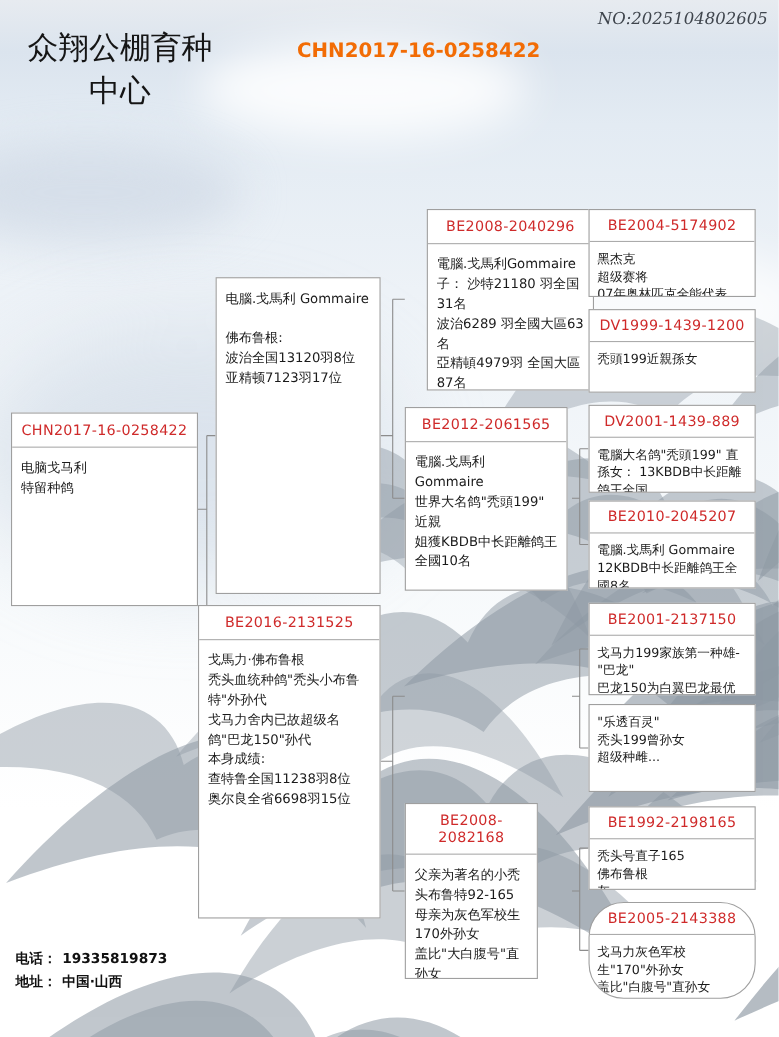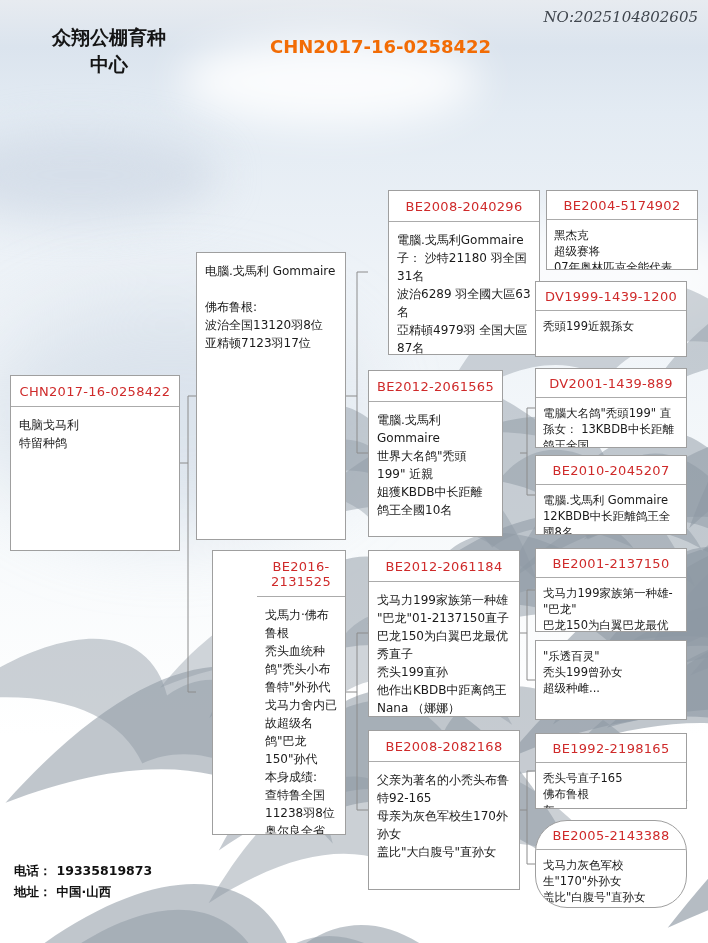--- a/index.html
+++ b/index.html
@@ -11,42 +11,42 @@
   .cloud{position:absolute;border-radius:50%;filter:blur(20px);z-index:0;}
   #cloud1{left:180px;top:36px;width:300px;height:90px;background:rgba(255,255,255,.85);}
   #cloud2{left:-60px;top:130px;width:280px;height:90px;background:rgba(203,214,227,.6);}
   #cloud3{left:420px;top:220px;width:320px;height:120px;background:rgba(255,255,255,.7);}
   #cloud4{left:-20px;top:300px;width:380px;height:230px;background:rgba(192,206,221,.45);filter:blur(40px);}
   .bg-birds{position:absolute;left:0;top:0;width:708px;height:943px;z-index:1;}
   .connectors{position:absolute;left:0;top:0;width:708px;height:943px;z-index:1;}
   .connectors path{stroke:var(--line-gray,#8c8c8c);stroke-width:1;fill:none;}
 
   .title{position:absolute;left:10px;top:24px;width:198px;text-align:center;
-    font-size:19px;font-weight:bold;color:#151515;line-height:1.4;z-index:3;}
+    font-size:28px;font-weight:normal;color:#151515;line-height:1.4;z-index:3;}
   .main-ring{position:absolute;left:270px;top:36px;font-size:18px;font-weight:bold;
     color:var(--accent-orange,#f26c05);z-index:3;}
   .cert-no{position:absolute;right:10px;top:8px;font-family:"DejaVu Serif","Liberation Serif",serif;
     font-style:italic;font-size:15px;color:#3f454d;z-index:3;}
 
   .box{position:absolute;background:#ffffff;border:1px solid #9f9f9f;z-index:2;
     box-sizing:border-box;overflow:hidden;}
   .ring{text-align:center;color:var(--ring-red,#cf2a2a);font-size:13px;
     padding:8px 2px 7px;border-bottom:1px solid #ababab;letter-spacing:.3px;}
   .info{padding:9px 8px;font-size:12px;line-height:1.5;color:var(--text-black,#1a1a1a);white-space:pre-line;}
   .gen4 .ring{padding:7px 2px 6px;}
   .gen4 .info{font-size:11.5px;line-height:1.4;padding:7px 7px;}
 
   #box-subject{left:10px;top:375px;width:170px;height:176px;}
   #box-sire{left:196px;top:252px;width:150px;height:288px;}
-  #box-dam{left:212px;top:550px;width:134px;height:285px;padding-left:44px;}
+  #box-dam{left:180px;top:550px;width:166px;height:285px;}
   #box-g3-0{left:388px;top:190px;width:152px;height:165px;}
-  #box-g3-1{left:368px;top:370px;width:135px;height:167px;}
+  #box-g3-1{left:368px;top:370px;width:148px;height:167px;}
   #box-g3-2{left:368px;top:550px;width:152px;height:167px;}
-  #box-g3-3{left:368px;top:730px;width:152px;height:160px;}
-  #box-g4-0{left:535px;top:190px;width:152px;height:80px;margin-left:11px;}
+  #box-g3-3{left:368px;top:730px;width:121px;height:160px;}
+  #box-g4-0{left:535px;top:190px;width:152px;height:80px;}
   #box-g4-1{left:535px;top:281px;width:152px;height:76px;}
   #box-g4-2{left:535px;top:368px;width:152px;height:80px;}
   #box-g4-3{left:535px;top:455px;width:152px;height:80px;}
   #box-g4-4{left:535px;top:548px;width:152px;height:84px;}
   #box-g4-5{left:535px;top:640px;width:152px;height:80px;}
   #box-g4-6{left:535px;top:733px;width:152px;height:76px;}
   #box-g4-7{left:535px;top:820px;width:152px;height:88px;border-radius:32px;}
 
   .footer{position:absolute;left:14px;top:860px;z-index:3;font-size:12.5px;
     color:#111;font-weight:bold;line-height:1.7;}
@@ -151,29 +151,20 @@
 子： 沙特21180 羽全国31名
 波治6289 羽全國大區63名
 亞精頓4979羽 全国大區87名</div>
   </div>
   <div class="box" id="box-g3-1">
     <div class="ring">BE2012-2061565</div>
     <div class="info">電腦.戈馬利 Gommaire
 世界大名鸽"秃頭199" 近親
 姐獲KBDB中长距離鸽王全國10名</div>
   </div>
-  <div class="box" id="box-g3-2">
-    <div class="ring">BE2012-2061184</div>
-    <div class="info">戈马力199家族第一种雄
-"巴龙"01-2137150直子
-巴龙150为白翼巴龙最优秀直子
-秃头199直孙
-他作出KBDB中距离鸽王Nana （娜娜）
-"巴龙"已经于2012年3月在...</div>
-  </div>
   <div class="box" id="box-g3-3">
     <div class="ring">BE2008-2082168</div>
     <div class="info">父亲为著名的小秃头布鲁特92-165
 母亲为灰色军校生170外孙女
 盖比"大白腹号"直孙女</div>
   </div>
 
   <div class="box gen4" id="box-g4-0">
     <div class="ring">BE2004-5174902</div>
     <div class="info">黑杰克

